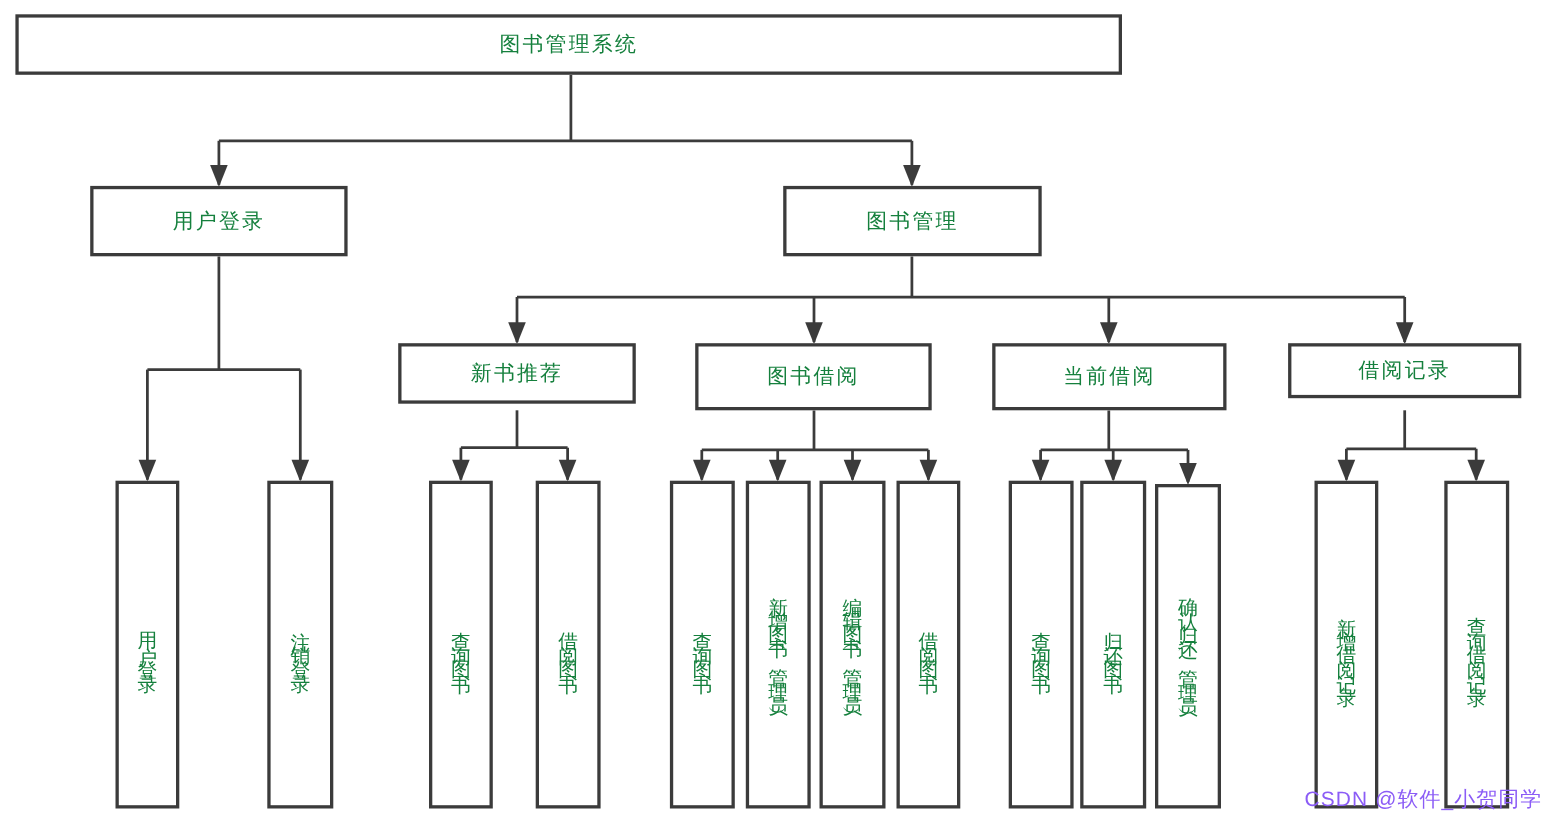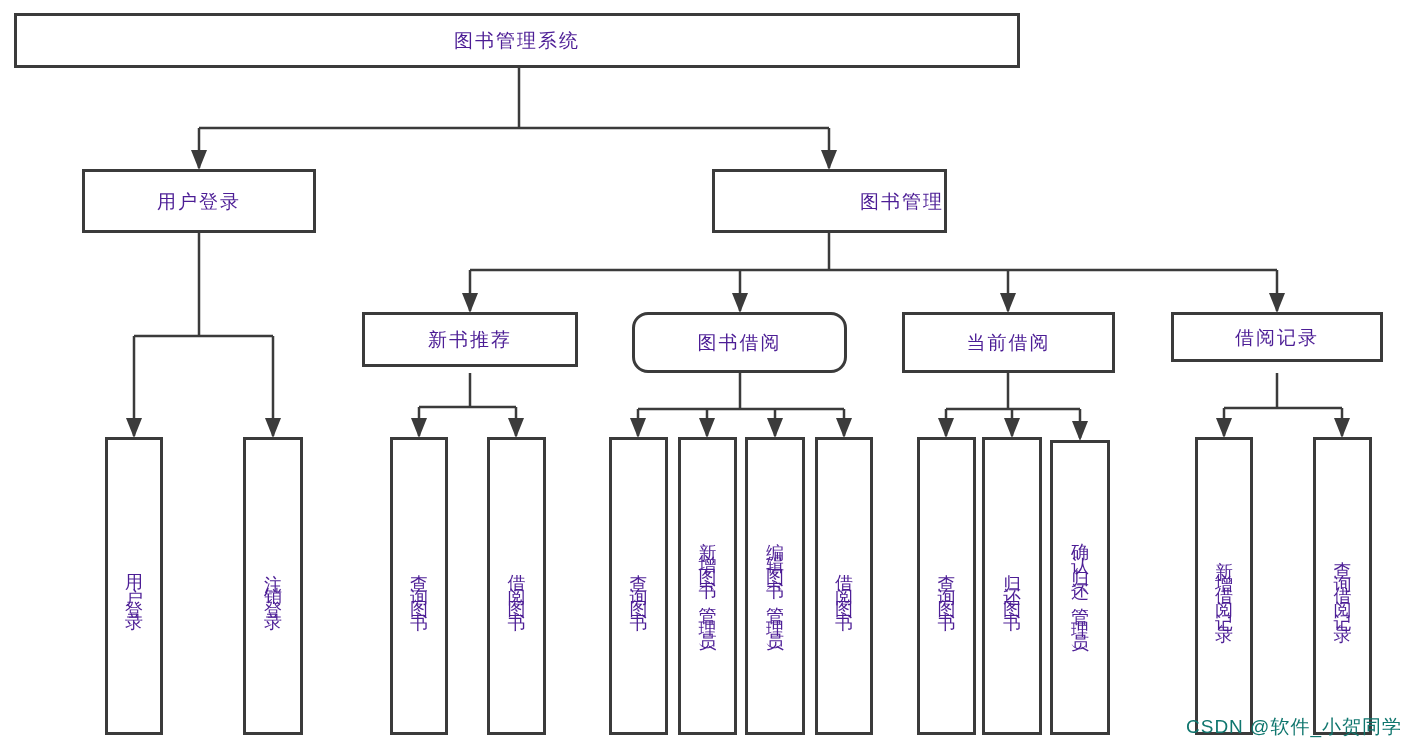--- a/index.html
+++ b/index.html
@@ -22,45 +22,45 @@
     z-index: 1;
   }
   .box {
     position: absolute;
     box-sizing: border-box;
     border: 3px solid #3b3b3b;
     background: #ffffff;
     display: flex;
     align-items: center;
     justify-content: center;
-    color: #4c1d95;
+    color: #15803d;
     z-index: 2;
   }
   .hlabel {
     font-size: 19px;
     letter-spacing: 2px;
     line-height: 1;
     white-space: nowrap;
   }
   .vlabel {
     writing-mode: vertical-rl;
     text-orientation: mixed;
     font-size: 18px;
     letter-spacing: 13px;
     line-height: 1;
     white-space: nowrap;
   }
   
   .n-root     { left: 14px;   top: 13px;  width: 1006px; height: 55px; }
   
   .n-login    { left: 82px;   top: 169px; width: 234px;  height: 64px; }
-  .n-mgmt     { left: 712px;  top: 169px; width: 235px;  height: 64px; justify-content: flex-end; }
+  .n-mgmt     { left: 712px;  top: 169px; width: 235px;  height: 64px; }
   
   .n-rec      { left: 362px;  top: 312px; width: 216px;  height: 55px; }
-  .n-borrow   { left: 632px;  top: 312px; width: 215px;  height: 61px; border-radius: 16px; }
+  .n-borrow   { left: 632px;  top: 312px; width: 215px;  height: 61px; }
   .n-current  { left: 902px;  top: 312px; width: 213px;  height: 61px; }
   .n-records  { left: 1171px; top: 312px; width: 212px;  height: 50px; }
   
   .leaf { top: 437px; height: 298px; }
   .l-g1a { left: 105px;  width: 58px; }
   .l-g1b { left: 243px;  width: 60px; }
   .l-g2a { left: 390px;  width: 58px; }
   .l-g2b { left: 487px;  width: 59px; }
   .l-g3a { left: 609px;  width: 59px; }
   .l-g3b { left: 678px;  width: 59px; }
@@ -69,21 +69,21 @@
   .l-g4a { left: 917px;  width: 59px; }
   .l-g4b { left: 982px;  width: 60px; }
   .l-g4c { left: 1050px; width: 60px; top: 440px; height: 295px; }
   .l-g5a { left: 1195px; width: 58px; }
   .l-g5b { left: 1313px; width: 59px; }
   .watermark {
     position: absolute;
     left: 1186px;
     top: 714px;
     font-size: 19px;
-    color: #0f766e;
+    color: #8b5cf6;
     letter-spacing: 1px;
     white-space: nowrap;
     z-index: 5;
   }
 </style>
 </head>
 <body>
 
 <div class="canvas">
 

